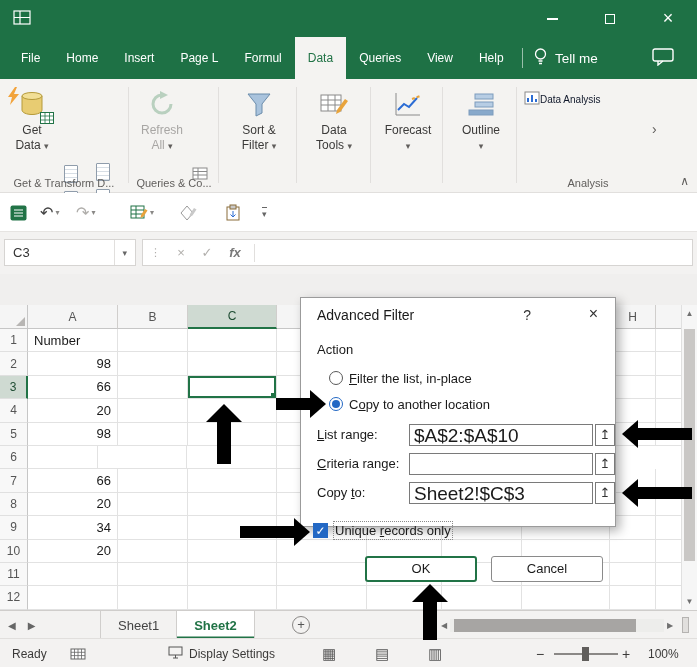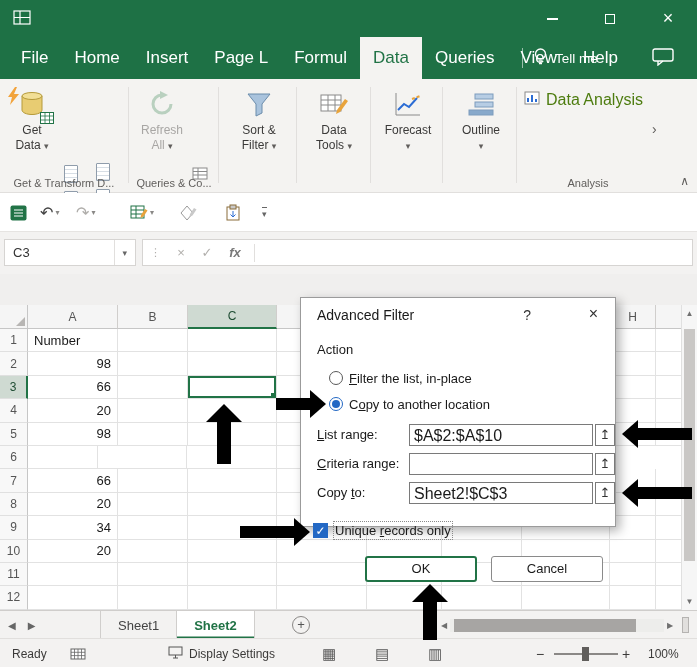--- a/index.html
+++ b/index.html
@@ -9,41 +9,41 @@
   
   .titlebar{position:absolute;top:0;left:0;right:0;height:37px;background:var(--titlebar-green);display:flex;align-items:center}
   .app-icon{margin-left:13px}
   .win-controls{position:absolute;right:0;top:0;height:37px;display:flex}
   .win-btn{width:58px;height:37px;display:flex;align-items:center;justify-content:center;color:#fff;font-size:15px}
   .min-glyph{width:11px;height:2px;background:#fff}
   .max-glyph{width:10px;height:10px;border:1px solid #fff}
 
   
   .tabrow{position:absolute;top:37px;left:0;right:0;height:42px;background:var(--titlebar-green);display:flex;color:#fff}
-  .rtab{padding:0 13px;display:flex;align-items:center;font-size:17px;white-space:nowrap}
+  .rtab{padding:0 13px;display:flex;align-items:center;font-size:12px;white-space:nowrap}
   .rtab:first-child{margin-left:8px}
   .rtab.active{background:var(--ribbon-bg);color:var(--accent-green)}
   .tab-divider{position:absolute;left:522px;top:48px;width:1px;height:20px;background:rgba(255,255,255,.55)}
   .tellme{position:absolute;left:534px;top:37px;height:42px;display:flex;align-items:center;gap:8px;color:#fff;font-size:13.5px}
   .comment-icon{position:absolute;left:652px;top:48px}
 
   
   .ribbon{position:absolute;top:79px;left:0;right:0;height:114px;background:var(--ribbon-bg);border-bottom:1px solid #e1dfdd}
   .rib-btn{position:absolute;top:6px;height:84px;display:flex;flex-direction:column;align-items:center;text-align:center;font-size:12px;color:#3b3a39}
   .rib-icon{height:38px;display:flex;align-items:center;justify-content:center;position:relative}
   .rib-l1,.rib-l2{line-height:15px;white-space:nowrap}
   .dd{font-size:9px;color:#605e5c}
   .rib-btn.disabled{color:#a8a6a4}
   .rib-btn.disabled .rib-icon{opacity:.5}
   .sm-icon{position:absolute}
   .doc-icon{width:14px;height:18px;border:1px solid #8f9cab;background:repeating-linear-gradient(180deg,#fff 0 3px,#d7dee5 3px 4px);border-radius:1px}
   .vdiv{position:absolute;top:8px;height:96px;width:1px;background:#e1dfdd}
   .grp-label{position:absolute;bottom:3px;font-size:11px;color:#605e5c;text-align:center;white-space:nowrap}
   .rib-chevron{position:absolute;color:#605e5c;font-size:14px}
-  .analysis-item{position:absolute;left:524px;top:12px;display:flex;align-items:center;gap:6px;font-size:16px;color:#4d7c0f}
+  .analysis-item{position:absolute;left:524px;top:12px;display:flex;align-items:center;font-size:10px;color:#0f172a}
 
   
   .qat{position:absolute;top:193px;left:0;right:0;height:39px;background:#fff;border-bottom:1px solid #e6e4e2}
   .qat-item{position:absolute;top:0;height:39px;display:flex;align-items:center;font-size:16px;color:#444}
   .qat-item.gray{color:#b0aeab}
   .qat-dd{font-size:8px;color:#8a8886;margin-left:2px}
   .customize-dd{border-top:1.5px solid #666;padding-top:1px;font-size:9px;color:#666}
 
   
   .formula-row{position:absolute;top:232px;left:0;right:0;height:42px;background:var(--chrome-gray)}
@@ -104,21 +104,21 @@
   .dlg-title{position:absolute;left:16px;top:9px;font-size:14px;color:#1a1a1a}
   .dlg-help{position:absolute;right:84px;top:9px;font-size:14px;color:#333}
   .dlg-close{position:absolute;right:17px;top:7px;font-size:16px;color:#333}
   .dlg-action{position:absolute;left:16px;top:44px;color:#1a1a1a}
   .radio-row{position:absolute;left:28px;height:20px;display:flex;align-items:center;gap:6px}
   .radio{width:14px;height:14px;border:1px solid #595959;border-radius:50%;background:#fff;flex:none}
   .radio.checked{border-color:var(--control-blue)}
   .radio.checked::after{content:"";display:block;width:8px;height:8px;border-radius:50%;background:var(--control-blue);margin:2px}
   .field-row{position:absolute;left:0;width:100%;height:22px}
   .flbl{position:absolute;left:16px;line-height:22px}
-  .finput{position:absolute;left:108px;width:184px;height:22px;background:#fff;border:1px solid #7a7a7a;display:flex;align-items:flex-end;padding:0 4px;font-size:16px;overflow:hidden}
+  .finput{position:absolute;left:108px;width:184px;height:22px;background:#fff;border:1px solid #7a7a7a;display:flex;align-items:flex-start;padding:0 4px;font-size:19px;overflow:hidden}
   .fpick{position:absolute;left:294px;width:20px;height:22px;border:1px solid #7a7a7a;background:#fff;text-align:center;line-height:20px;font-size:13px;color:#333}
   .chk-row{position:absolute;left:12px;top:222px;height:20px;display:flex;align-items:center;gap:7px}
   .dlg-checkbox{width:15px;height:15px;border:1px solid #595959;background:#fff;color:transparent;font-size:12px;line-height:14px;text-align:center;flex:none}
   .dlg-checkbox.checked{background:var(--control-blue);border-color:var(--control-blue);color:#fff}
   .chk-label{outline:1px dotted #8a8a8a;outline-offset:1px}
   .dlg-btn{position:absolute;top:258px;width:112px;height:26px;background:#fff;border:1px solid #8a8a8a;border-radius:3px;text-align:center;line-height:24px}
   .dlg-btn.primary{border:2px solid var(--accent-green);line-height:22px}
 
   
   .arrow{position:absolute;z-index:300}

